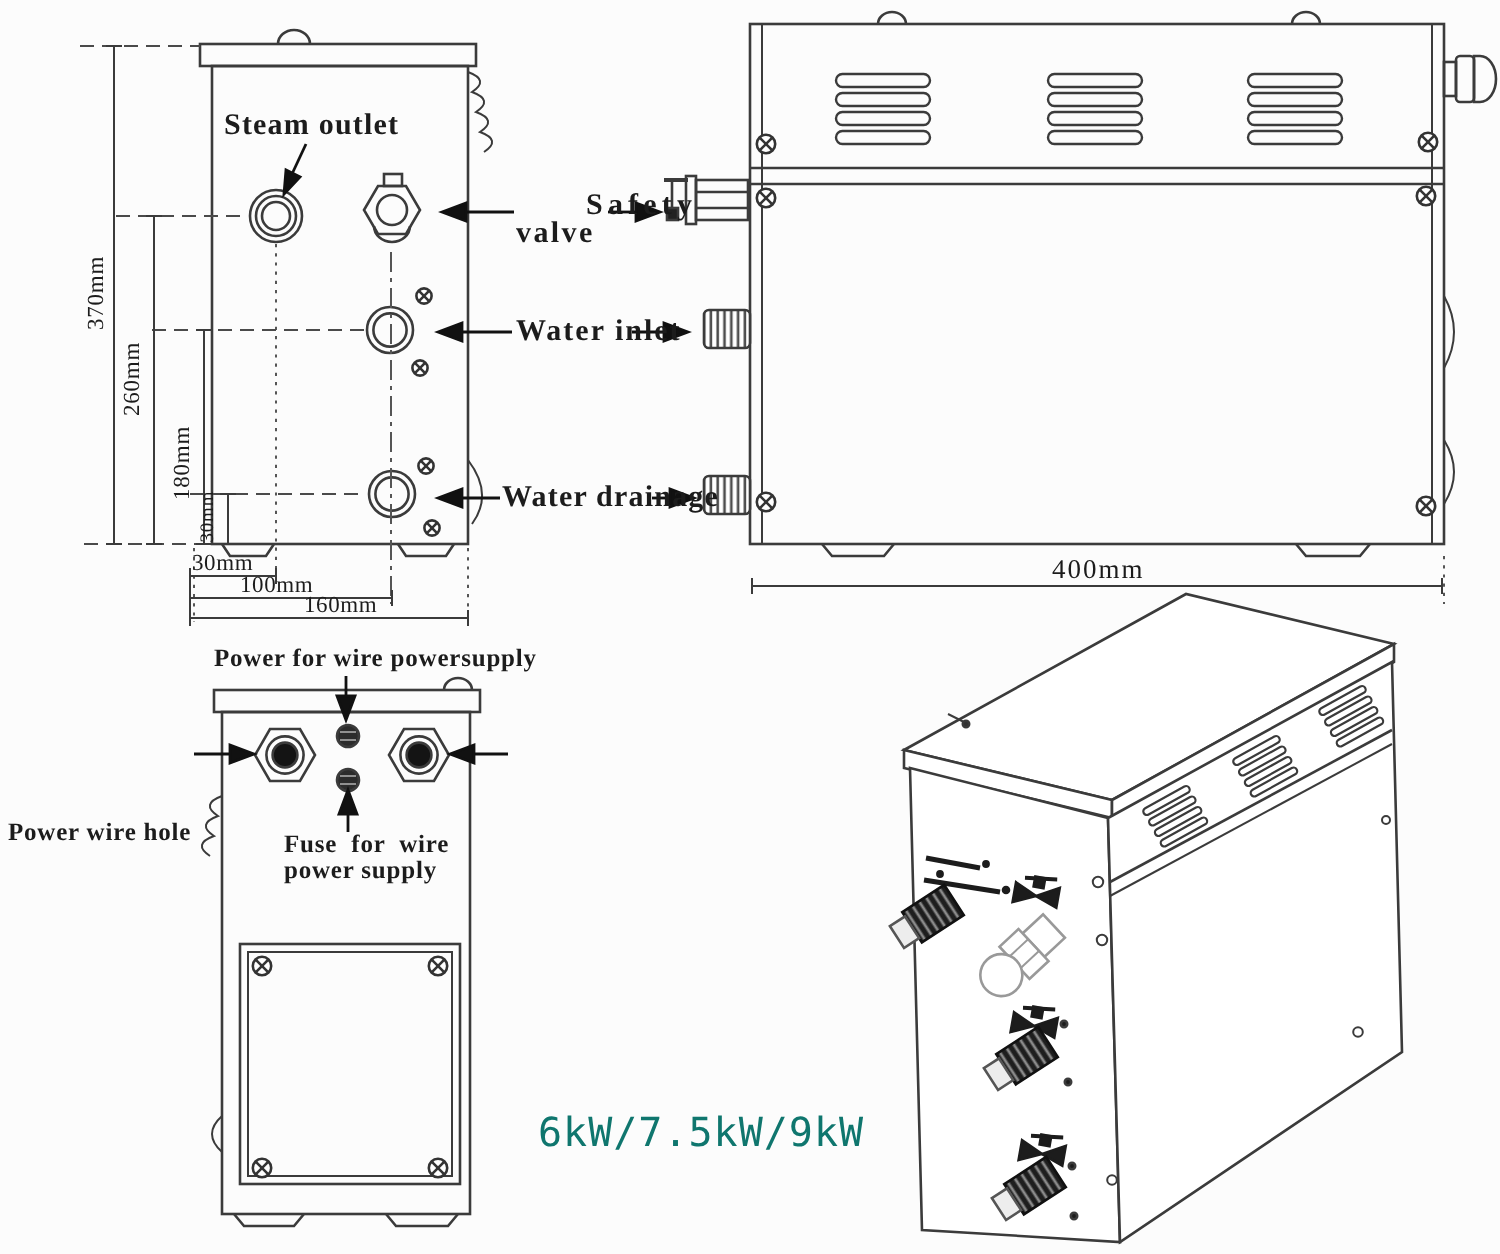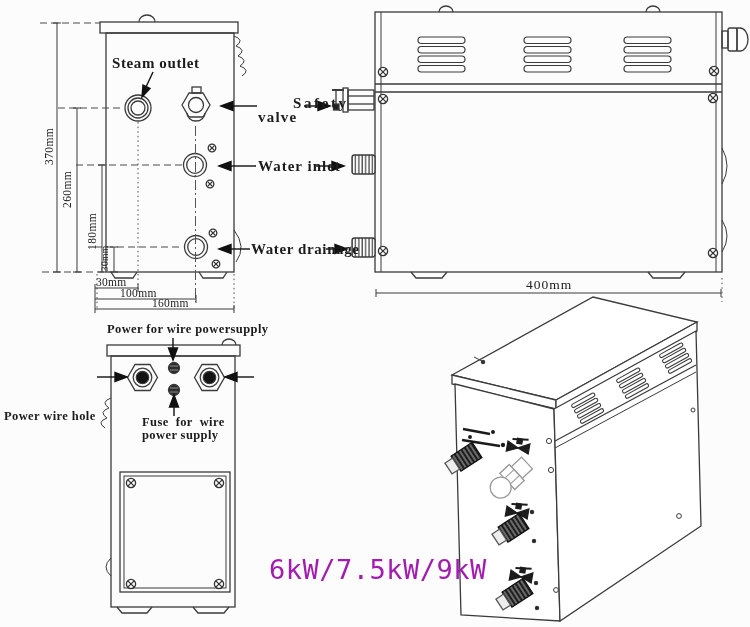--- a/index.html
+++ b/index.html
@@ -12,21 +12,21 @@
   .lbl{position:absolute;white-space:pre-wrap;line-height:1.12;}
   .serif13{font-size:15px;letter-spacing:.6px;font-weight:600;}
   .serif12{font-size:12.5px;letter-spacing:.4px;font-weight:600;}
   .vdim{font-size:11.5px;letter-spacing:.4px;text-align:center;
         transform:rotate(-90deg);transform-origin:center;width:52px;}
   .vdim-sm{font-size:9.5px;width:36px;}
   .hdim{font-size:11.5px;letter-spacing:.3px;}
   .dim400{font-size:13.5px;letter-spacing:1px;}
   .ls2{letter-spacing:2.6px;margin-left:35px;}
   .power{font-family:"DejaVu Sans Mono","Liberation Mono",monospace;
-         font-size:27px;letter-spacing:.5px;color:#a21caf;}
+         font-size:20px;letter-spacing:.5px;color:#0f766e;}
   .ctrl{line-height:15px;}
   .fuse2{line-height:13px;}
 </style>
 </head>
 <body>
 
 <div class="stage">
 
 <svg width="750" height="627" viewBox="0 0 750 627">
   <defs>

